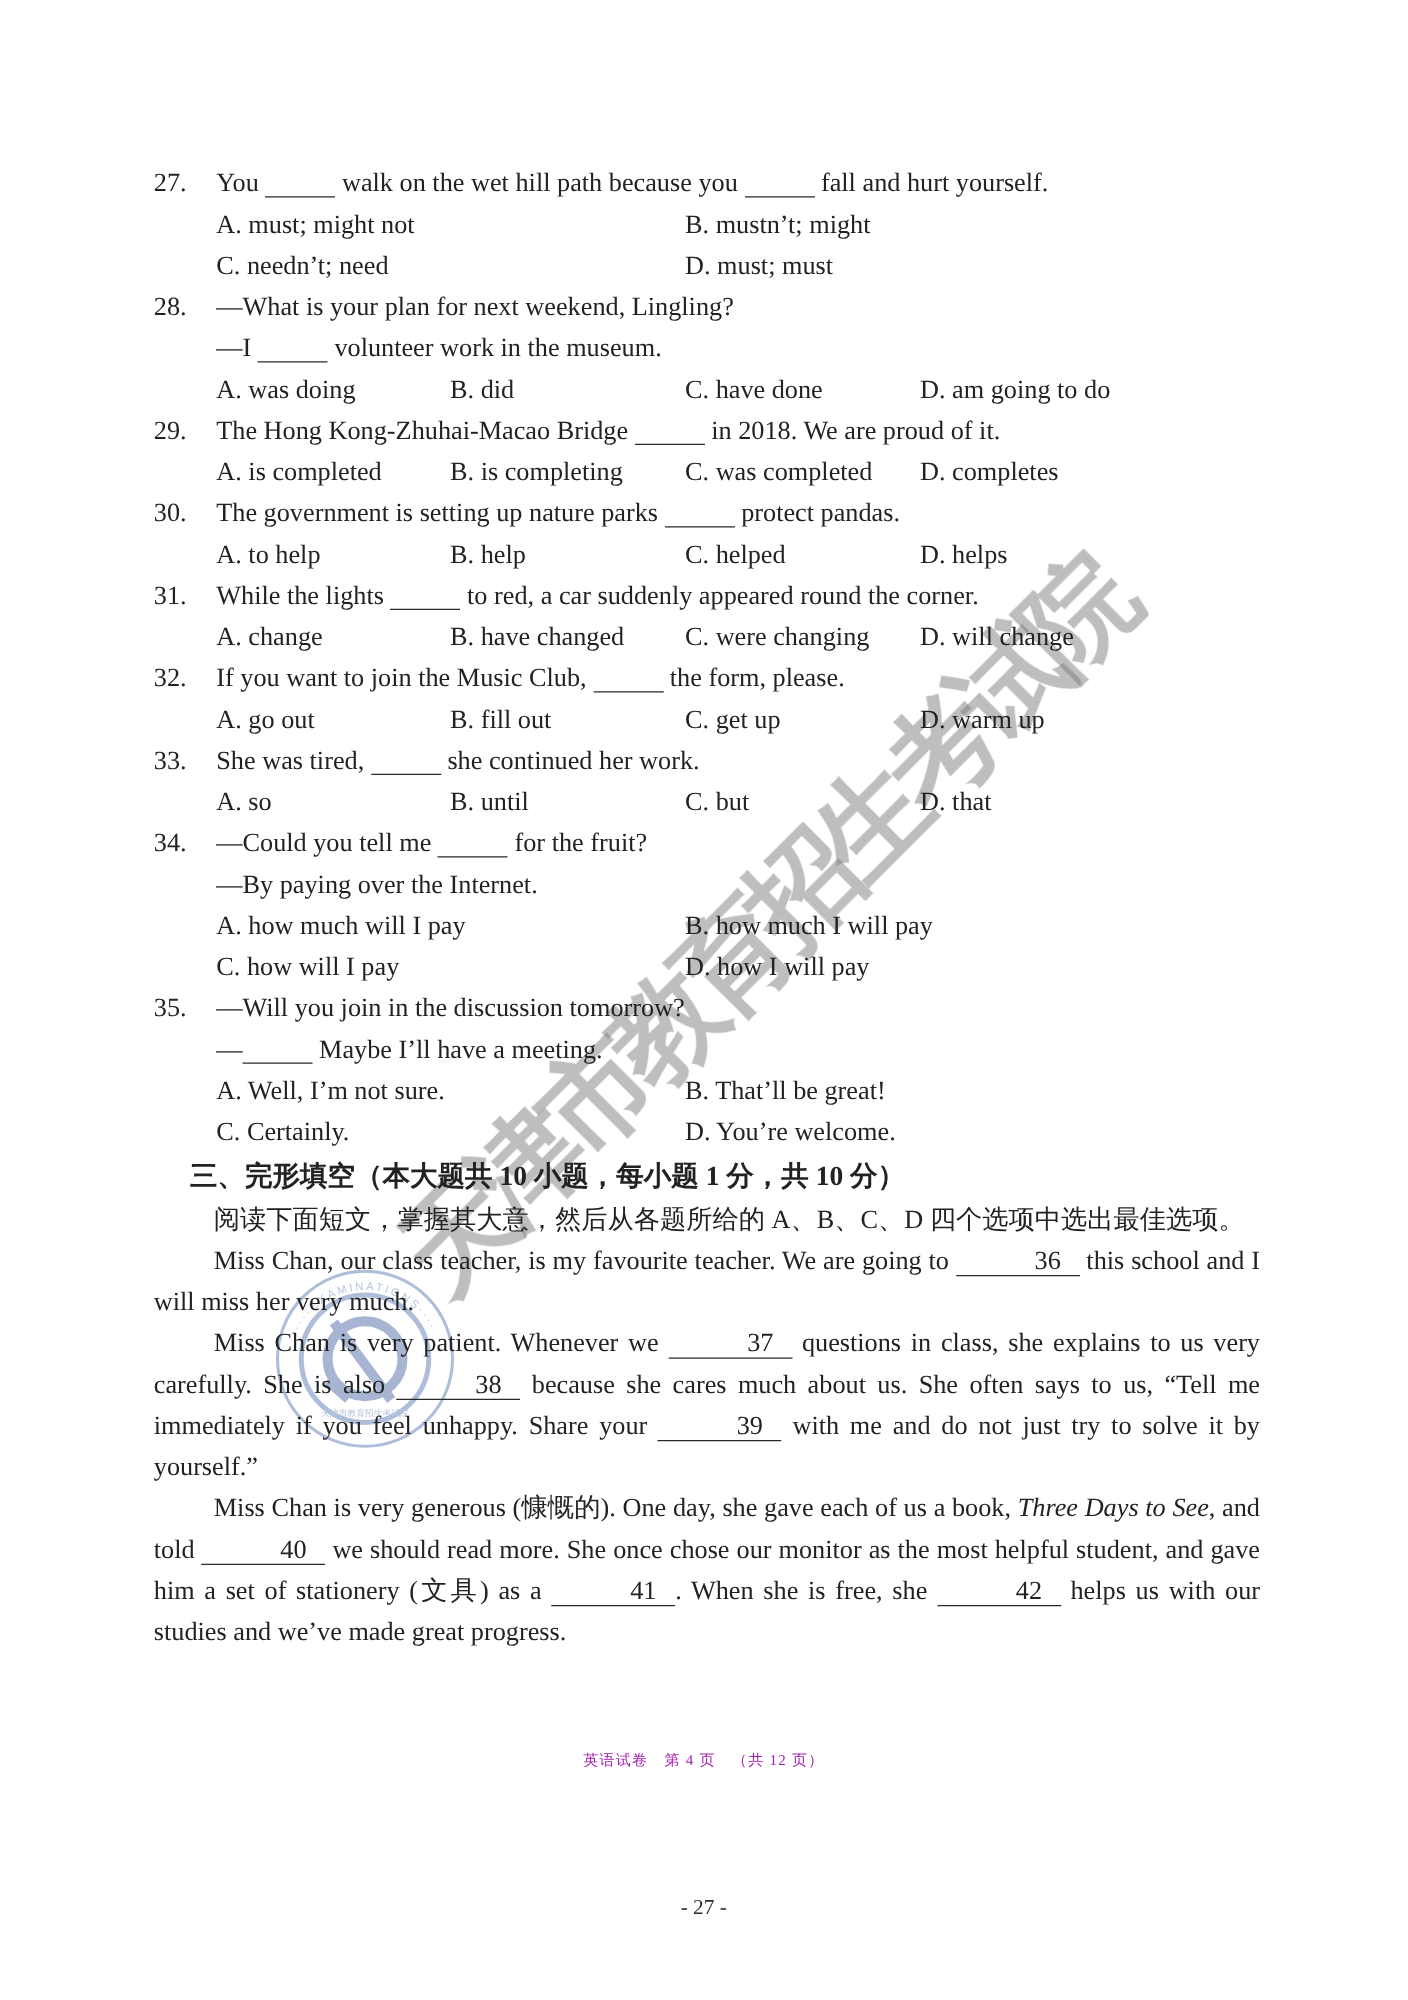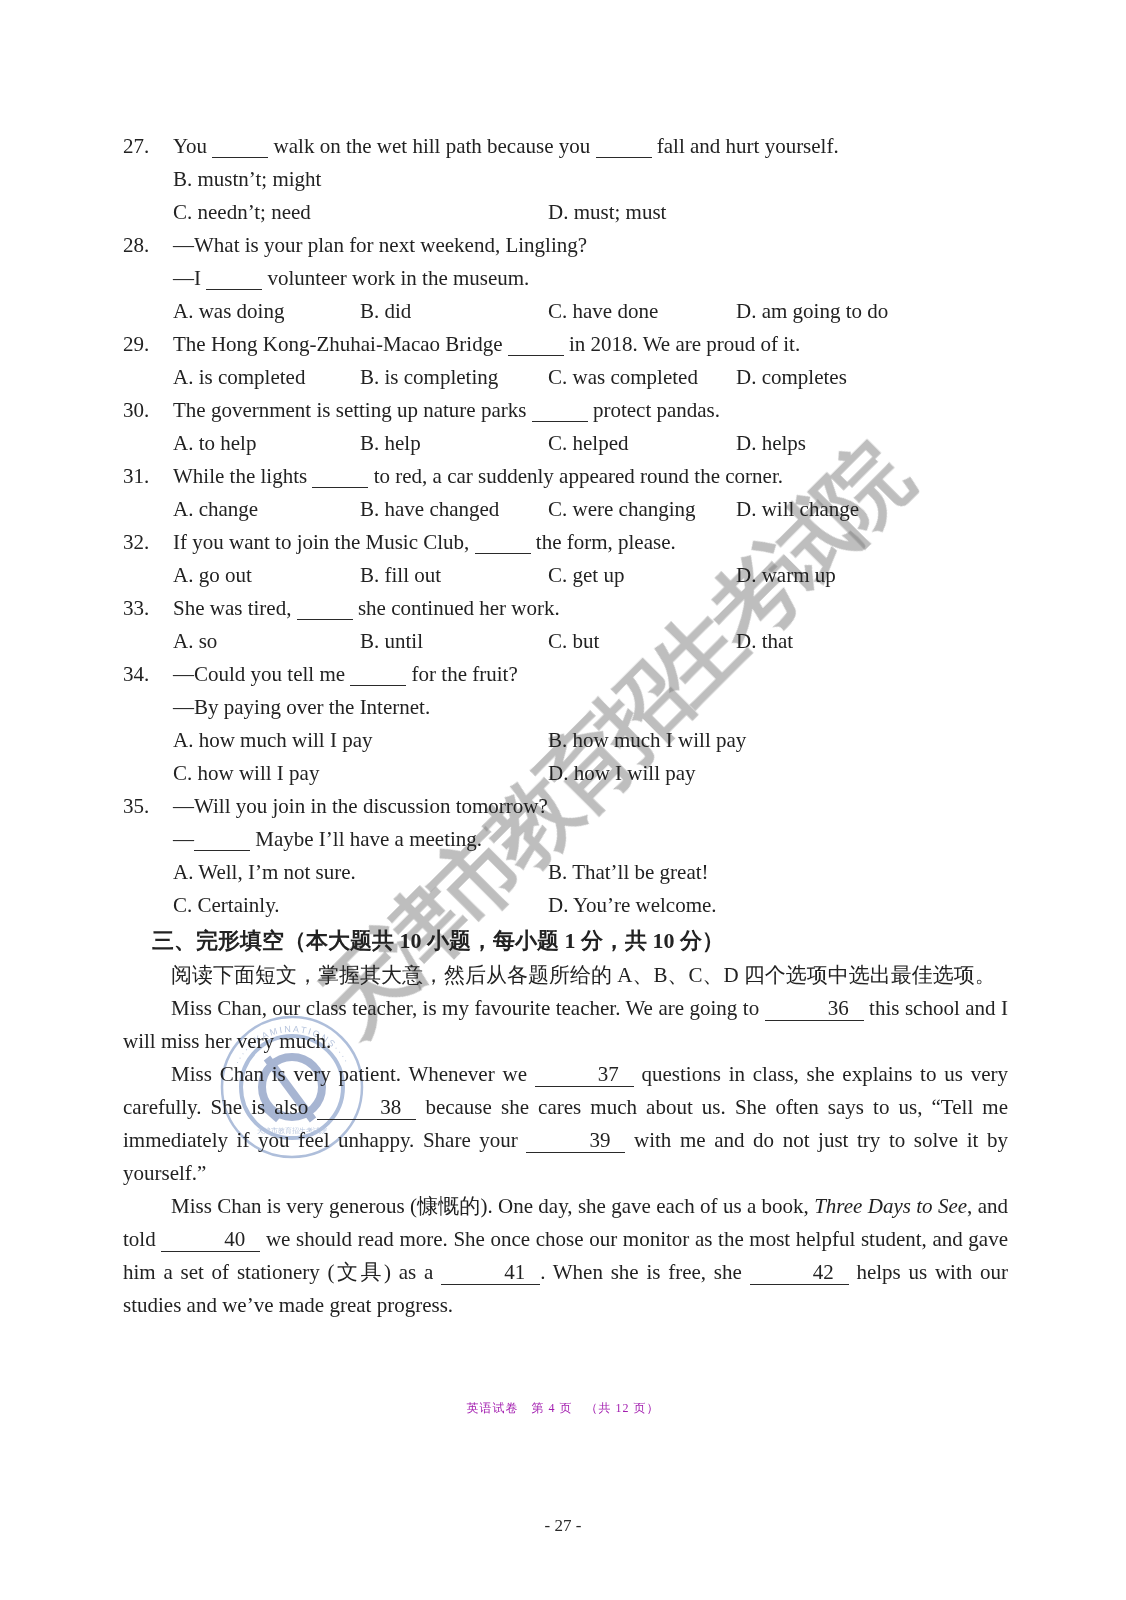--- a/index.html
+++ b/index.html
@@ -85,20 +85,21 @@
     </svg>
   </div>
 
   <div class="content">
     <div id="questions">
         <div class="q">
           <span class="q-num">27.</span>
           <div class="q-body">
             <div>You <span class="bl"></span> walk on the wet hill path because you <span class="bl"></span> fall and hurt yourself.</div>
             <div class="opt-row2">
+              <span class="opt-cell">A. must; might not</span>
               <span class="opt-cell">B. mustn’t; might</span>
             </div>
             <div class="opt-row2">
               <span class="opt-cell">C. needn’t; need</span>
               <span class="opt-cell">D. must; must</span>
             </div>
           </div>
         </div>
         <div class="q">
           <span class="q-num">28.</span>

